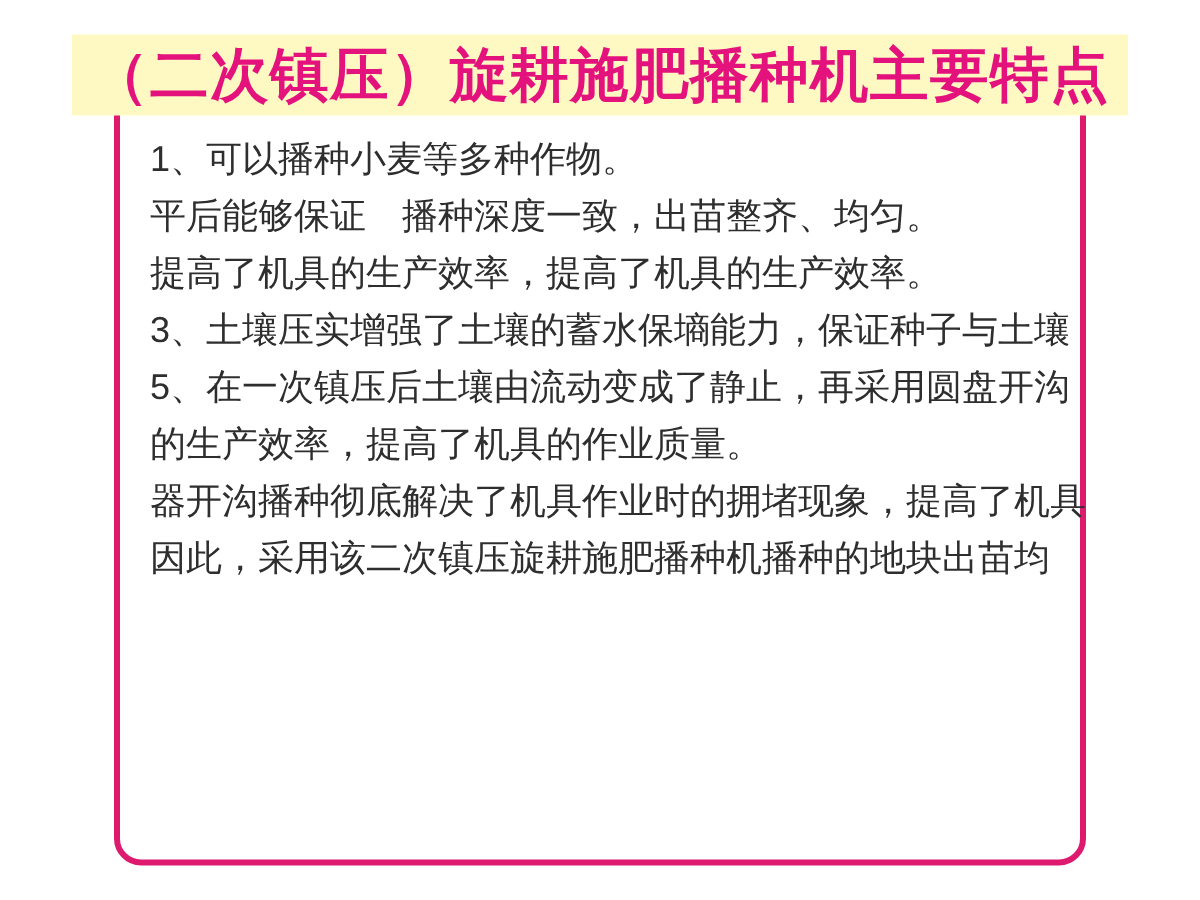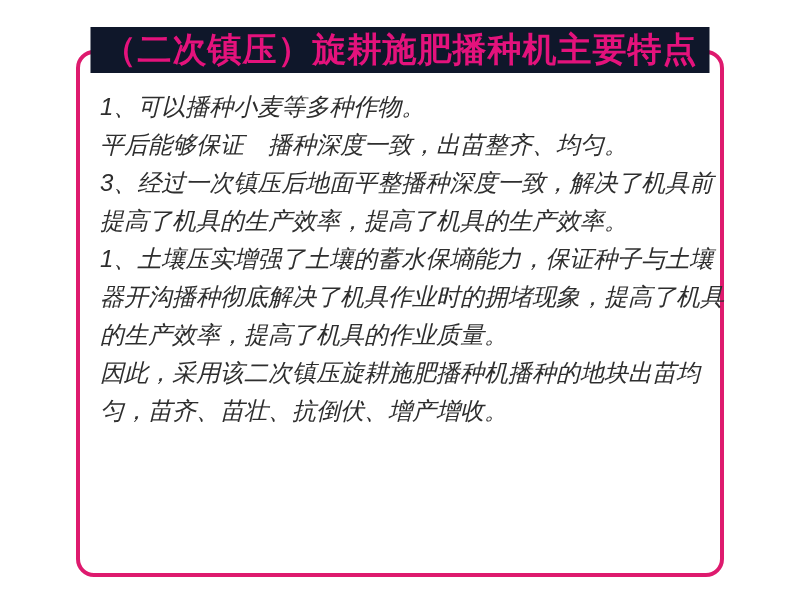--- a/index.html
+++ b/index.html
@@ -23,56 +23,54 @@
     box-sizing: border-box;
     border: 4px solid #de1a6e;
     border-radius: 18px;
     background: #ffffff;
   }
   .page-title {
     position: absolute;
     top: 50px;
     left: 400px;
     transform: translate(-50%, -50%);
-    background: #0f172a;
+    background: #fef9c3;
     padding: 0 12px;
     font-family: "Liberation Serif", "DejaVu Serif", serif;
     font-weight: bold;
-    font-size: 34px;
+    font-size: 39px;
     letter-spacing: 1px;
     color: #e4127c;
     white-space: nowrap;
     z-index: 2;
   }
   .body-text {
     position: absolute;
     left: 100px;
     top: 88px;
     width: 612px;
     font-size: 24px;
     color: #2e2e2e;
     z-index: 1;
   }
   .body-line {
     height: 38px;
     line-height: 38px;
     white-space: nowrap;
-    font-style: italic;
   }
 </style>
 </head>
 <body>
 
 <div class="frame"></div>
 
 <div class="page-title">（二次镇压）旋耕施肥播种机主要特点</div>
 
 <div class="body-text">
     <div class="body-line">1、可以播种小麦等多种作物。</div>
     <div class="body-line">平后能够保证　播种深度一致，出苗整齐、均匀。</div>
-    <div class="body-line">3、经过一次镇压后地面平整播种深度一致，解决了机具前</div>
     <div class="body-line">提高了机具的生产效率，提高了机具的生产效率。</div>
-    <div class="body-line">1、土壤压实增强了土壤的蓄水保墒能力，保证种子与土壤</div>
+    <div class="body-line">3、土壤压实增强了土壤的蓄水保墒能力，保证种子与土壤</div>
+    <div class="body-line">5、在一次镇压后土壤由流动变成了静止，再采用圆盘开沟</div>
+    <div class="body-line">的生产效率，提高了机具的作业质量。</div>
     <div class="body-line">器开沟播种彻底解决了机具作业时的拥堵现象，提高了机具</div>
-    <div class="body-line">的生产效率，提高了机具的作业质量。</div>
     <div class="body-line">因此，采用该二次镇压旋耕施肥播种机播种的地块出苗均</div>
-    <div class="body-line">匀，苗齐、苗壮、抗倒伏、增产增收。</div>
   </div>
 
 </body></html>

